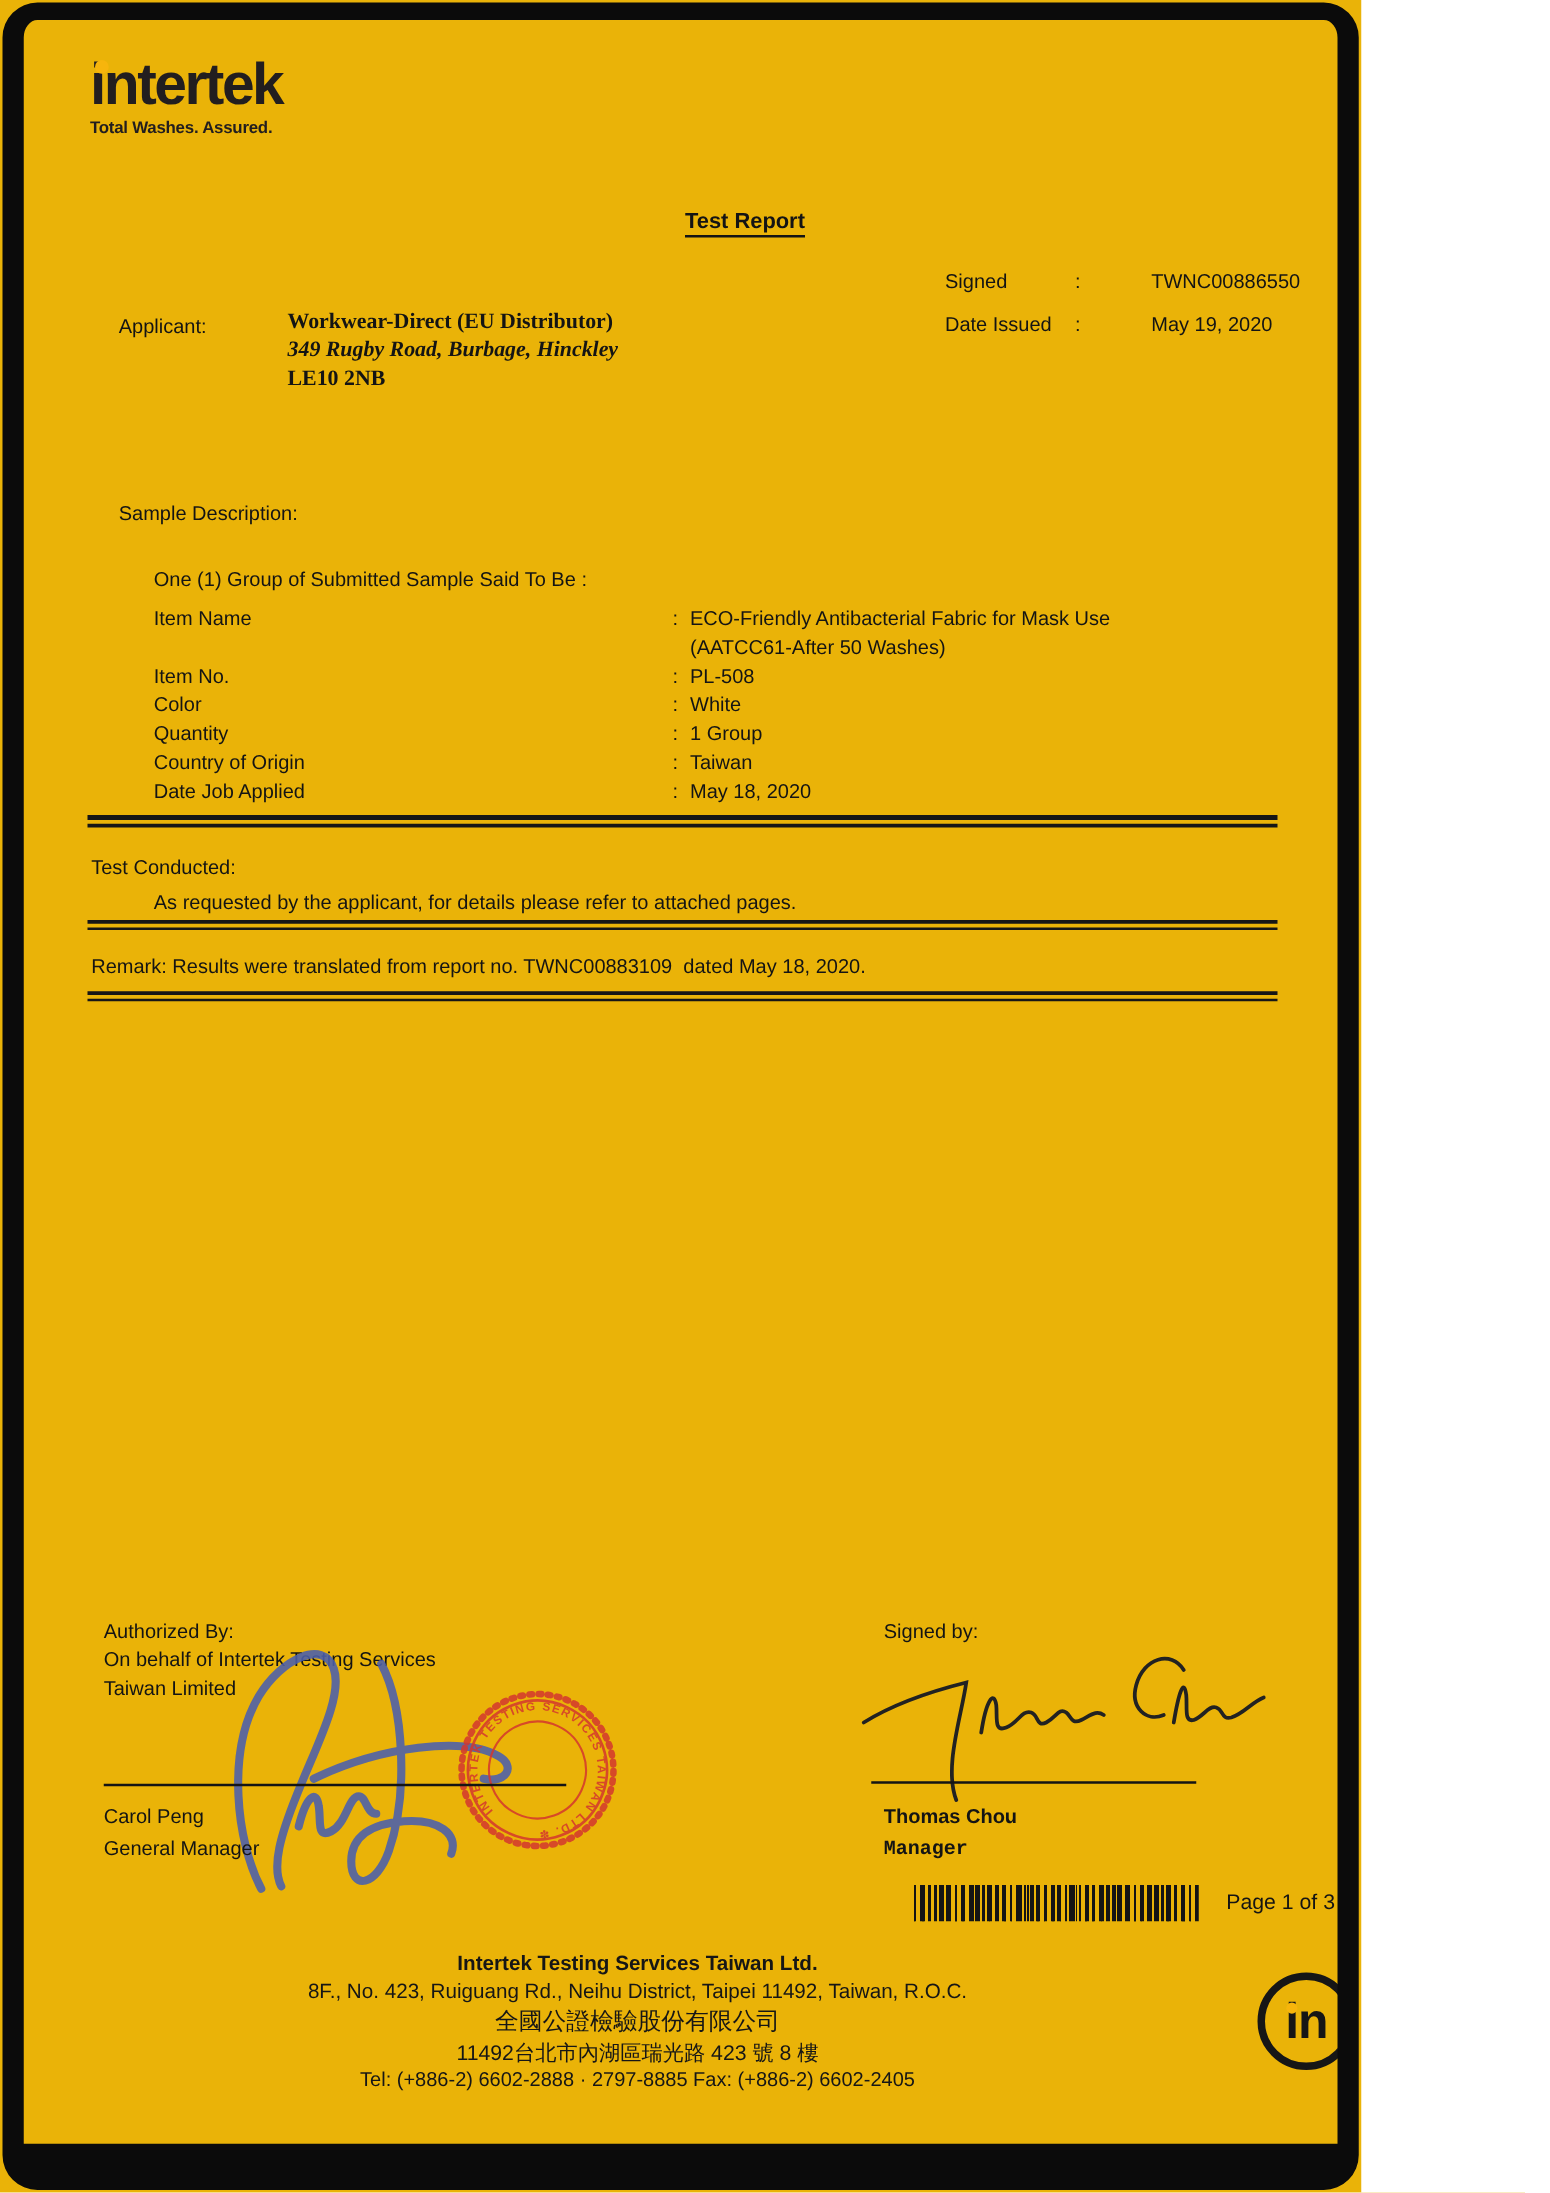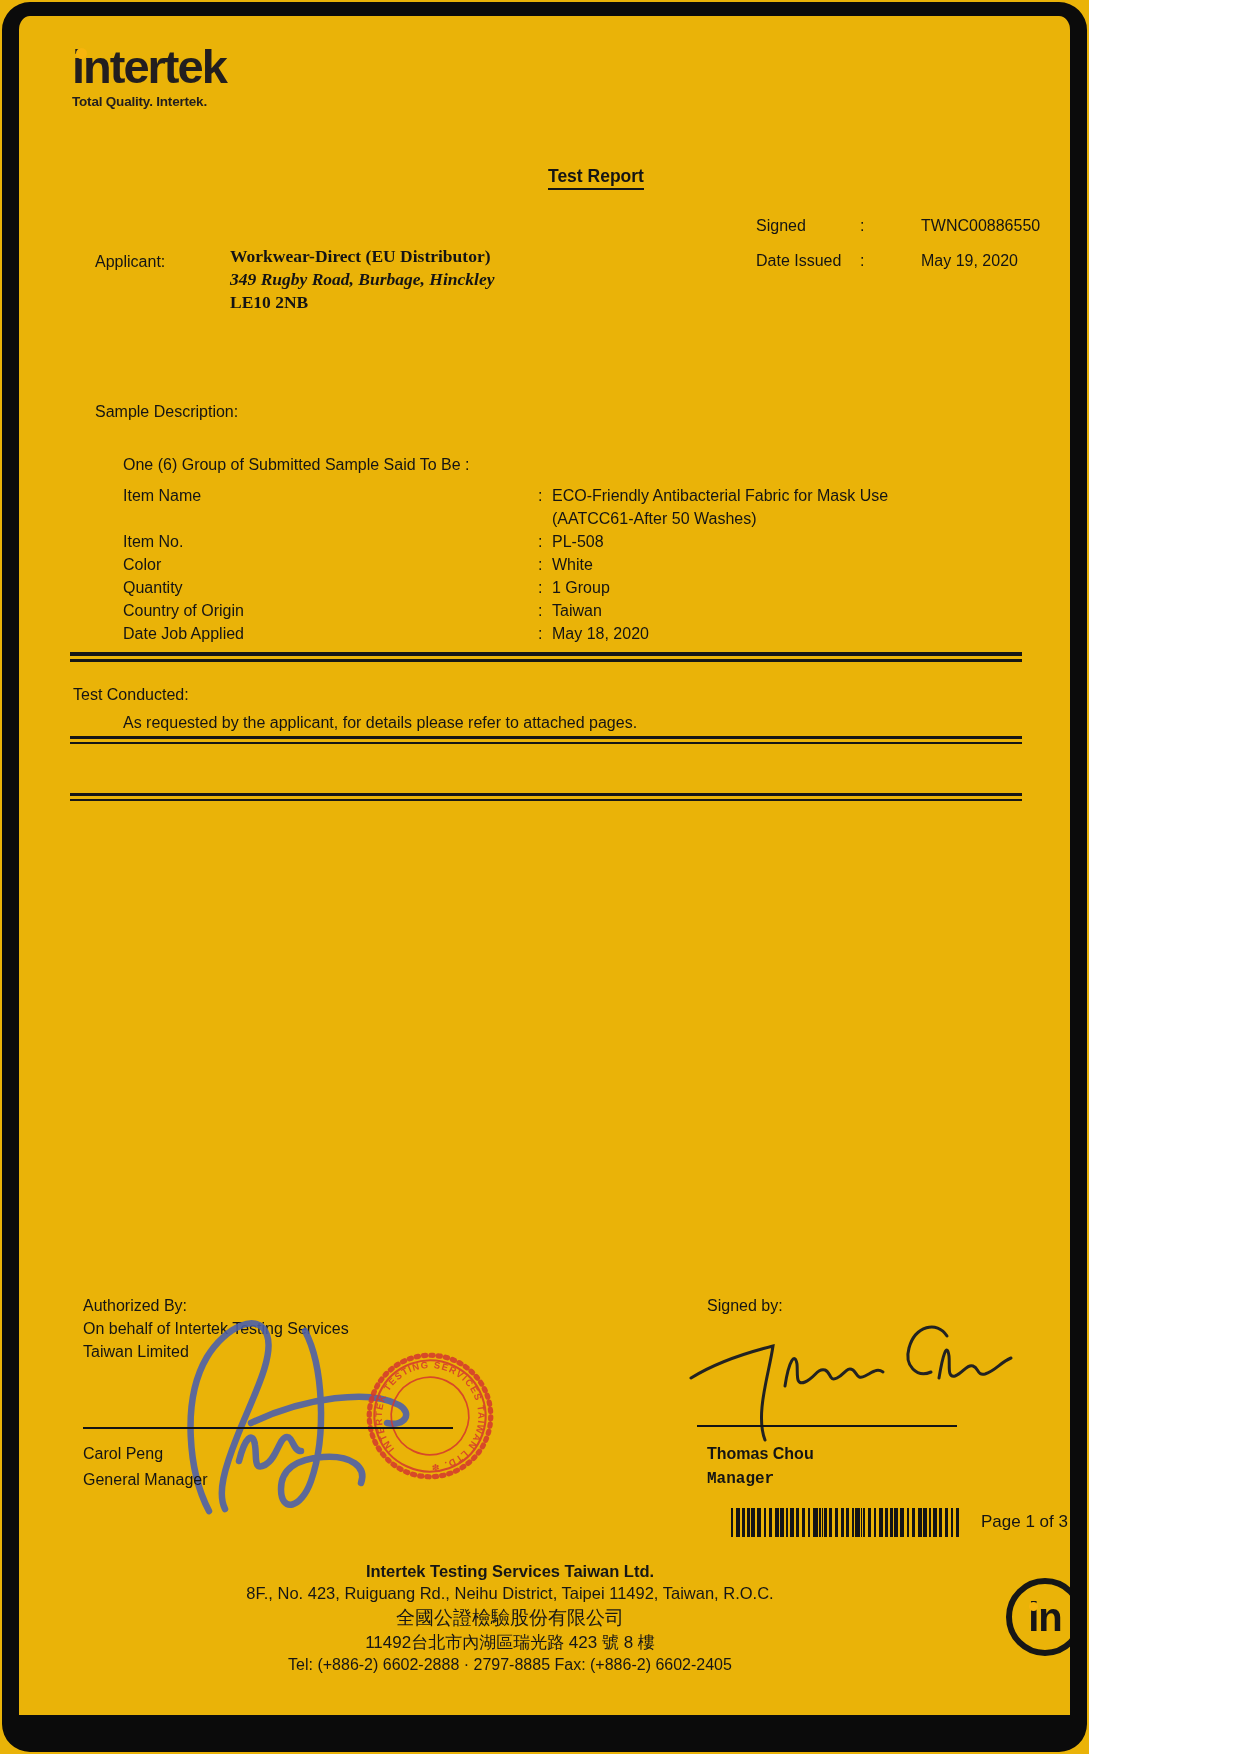--- a/index.html
+++ b/index.html
@@ -60,39 +60,39 @@
 
 <div class="canvas">
 
   <div class="frame-border"></div>
 
   <div class="logo">
     <div class="logo-word">
       <span>intertek</span>
       <span class="logo-tittle"></span>
     </div>
-    <div class="logo-tagline">Total Quality. Intertek.</div>
+    <div class="logo-tagline">Total Washes. Assured.</div>
   </div>
 
   <div class="t report-title">Test Report</div>
 
   <div class="t meta-label" style="left:756px;top:217px;">Signed</div>
   <div class="t meta-label" style="left:860px;top:217px;">:</div>
   <div class="t meta-label" style="left:921px;top:217px;">TWNC00886550</div>
   <div class="t meta-label" style="left:756px;top:252px;">Date Issued</div>
   <div class="t meta-label" style="left:860px;top:252px;">:</div>
   <div class="t meta-label" style="left:921px;top:252px;">May 19, 2020</div>
 
   <div class="t fs16" style="left:95px;top:253px;">Applicant:</div>
   <div class="t serif" style="left:230px;top:245px;">Workwear-Direct (EU Distributor)</div>
   <div class="t serif" style="left:230px;top:268px;font-style:italic;">349 Rugby Road, Burbage, Hinckley</div>
   <div class="t serif" style="left:230px;top:291px;">LE10 2NB</div>
 
   <div class="t fs16" style="left:95px;top:403px;">Sample Description:</div>
-  <div class="t fs16" style="left:123px;top:456px;">One (6) Group of Submitted Sample Said To Be :</div>
+  <div class="t fs16" style="left:123px;top:456px;">One (1) Group of Submitted Sample Said To Be :</div>
 
   <div class="sample-rows">
     <div class="srow">
       <span class="slabel">Item Name</span>
       <span class="scolon">:</span>
       <span class="sval">ECO-Friendly Antibacterial Fabric for Mask Use</span>
     </div>
     <div class="srow">
       <span class="slabel"></span>
       <span class="scolon"></span>
@@ -124,20 +124,21 @@
       <span class="sval">May 18, 2020</span>
     </div>
   </div>
 
   <div class="rule rule-a" style="top:652px;"></div>
 
   <div class="t fs16" style="left:73px;top:686px;">Test Conducted:</div>
   <div class="t fs16" style="left:123px;top:714px;">As requested by the applicant, for details please refer to attached pages.</div>
   <div class="rule rule-b" style="top:736px;"></div>
 
+  <div class="t fs16 prewrap" style="left:73px;top:765px;">Remark: Results were translated from report no. TWNC00883109  dated May 18, 2020.</div>
   <div class="rule rule-b" style="top:793px;"></div>
 
   <div class="t fs16 lh23" style="left:83px;top:1294px;">Authorized By:</div>
   <div class="t fs16 lh23" style="left:83px;top:1317px;">On behalf of Intertek Testing Services</div>
   <div class="t fs16 lh23" style="left:83px;top:1340px;">Taiwan Limited</div>
 
   <svg class="sig-svg" style="left:155px;top:1305px;" width="270" height="215" viewBox="0 0 270 215">
     <g fill="none" stroke="#4a5fae" stroke-width="6.5" stroke-linecap="round" opacity="0.88">
       <path d="M54,206 C34,168 26,96 52,52 C70,22 104,6 112,30 C120,52 96,96 82,132 C70,162 62,188 70,204"></path>
       <path d="M84,156 C90,132 98,126 100,140 C102,152 98,166 110,160 C122,154 124,132 132,132 C138,132 138,146 146,146"></path>

